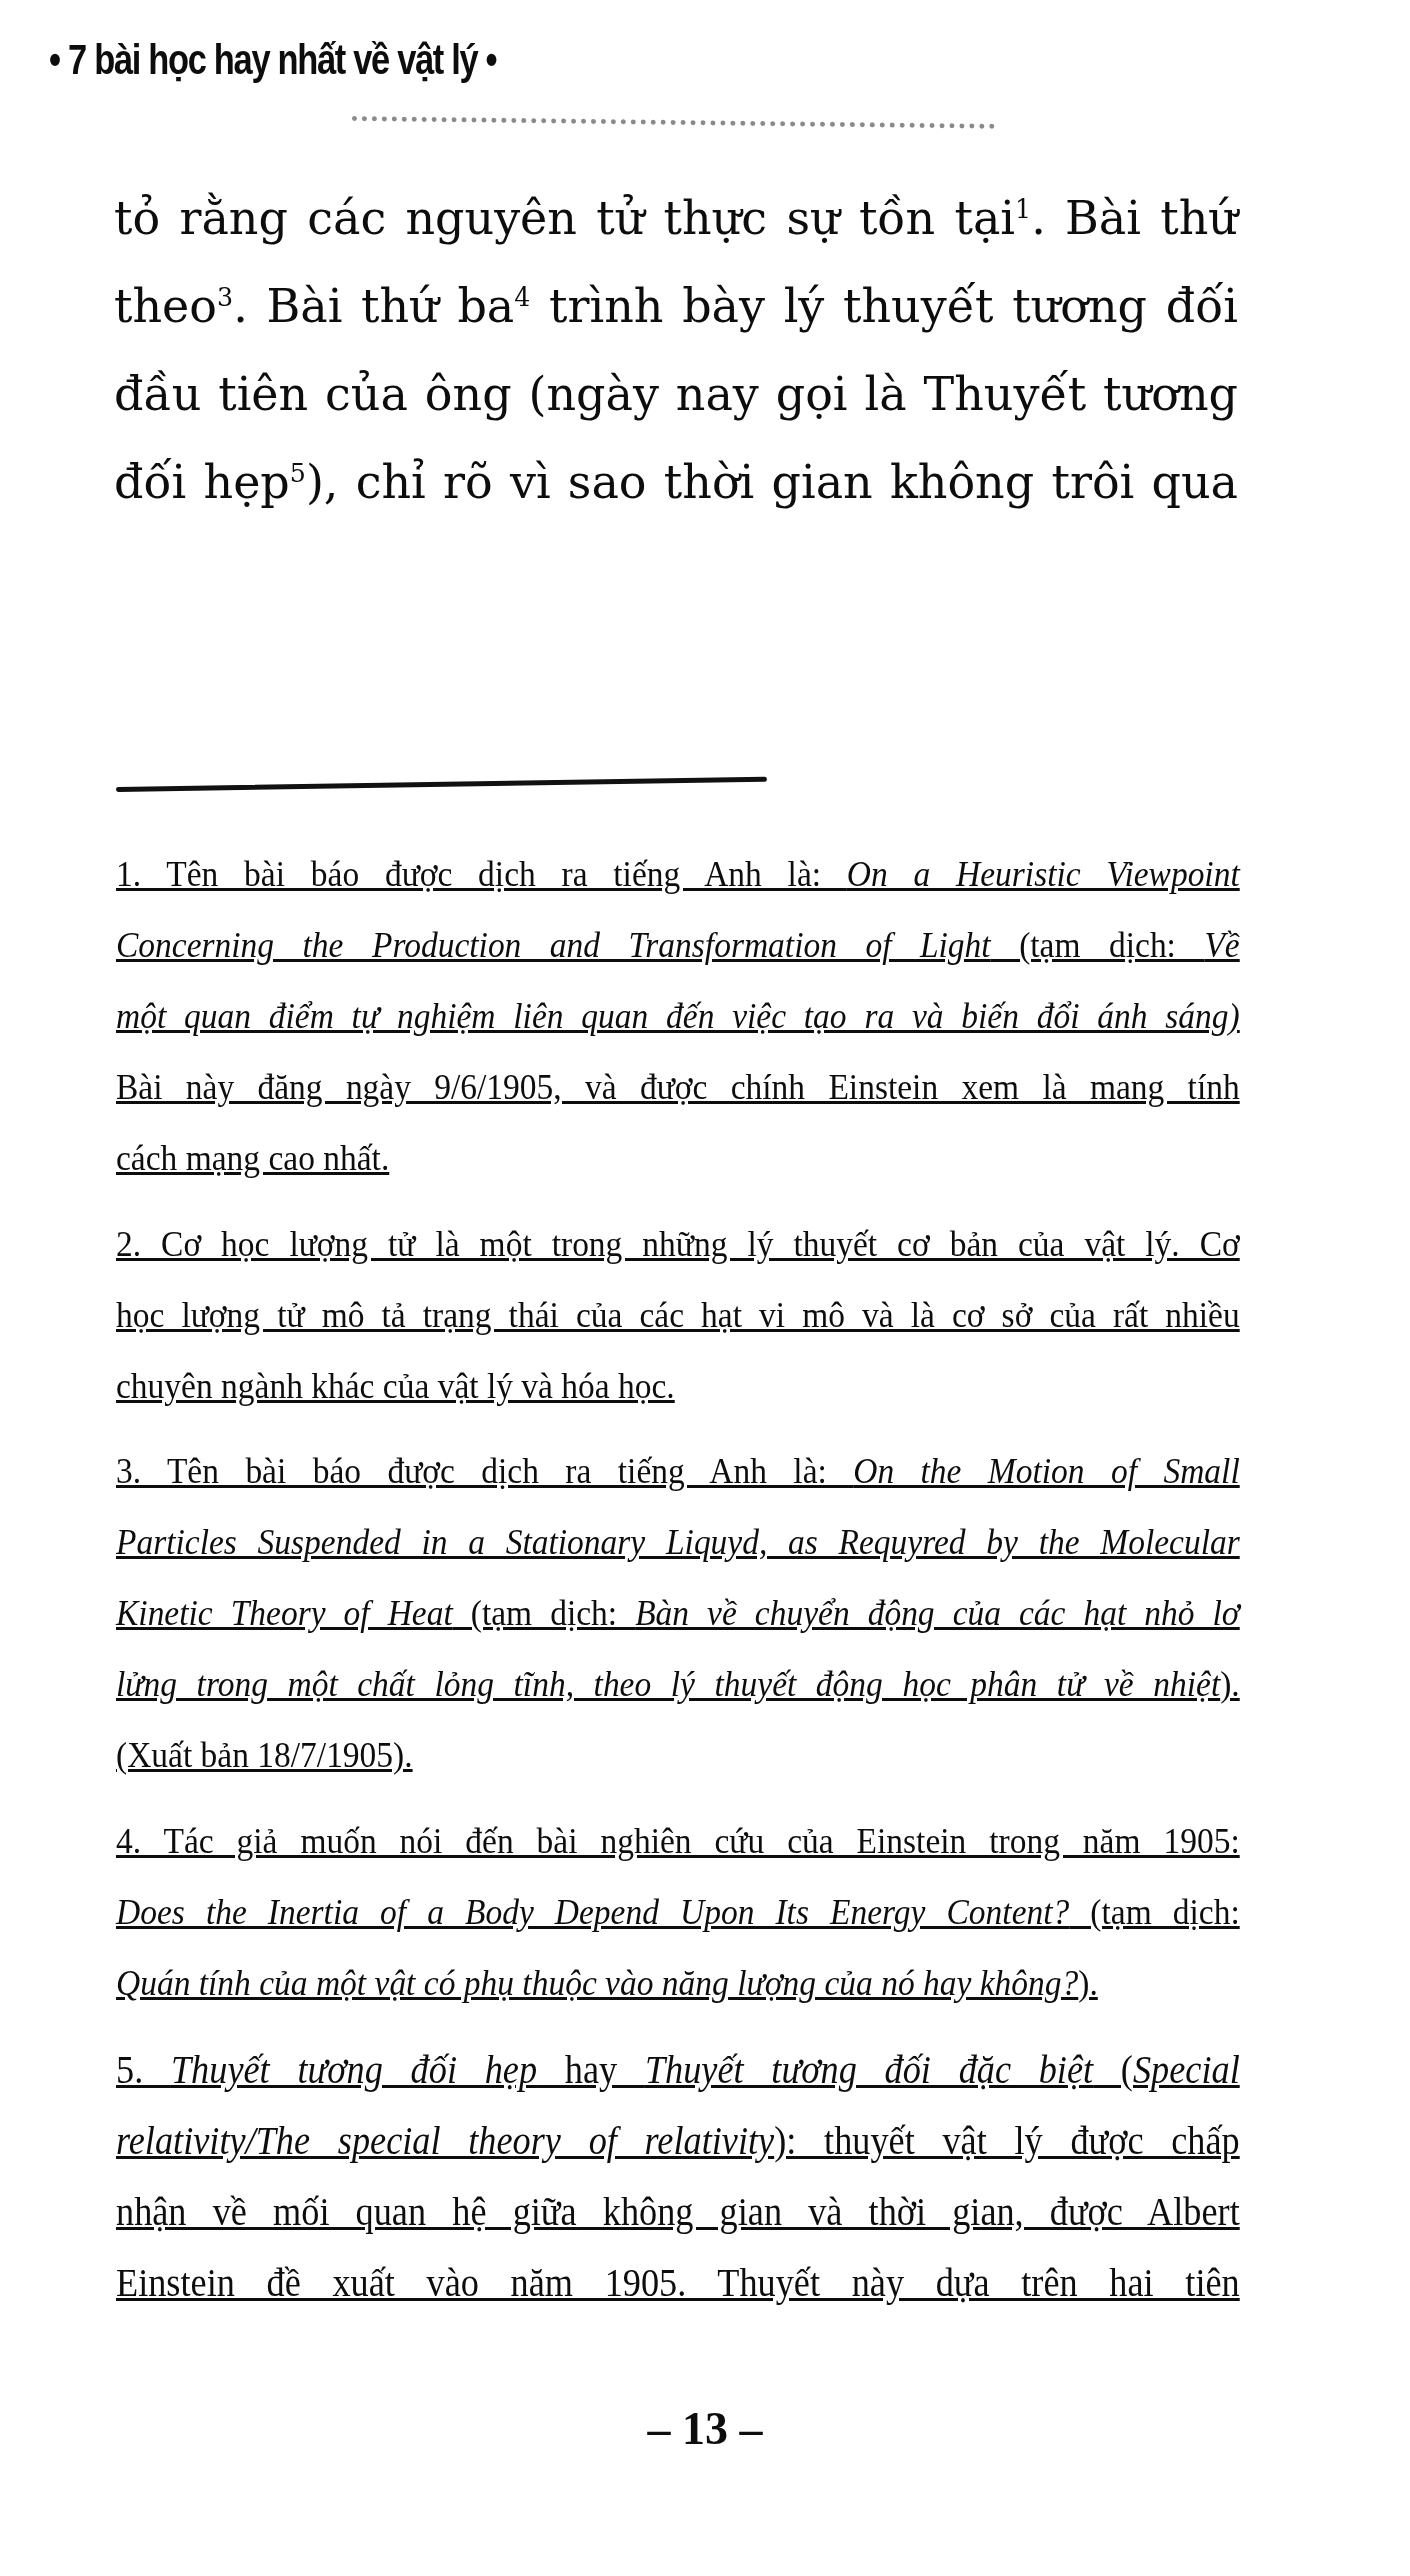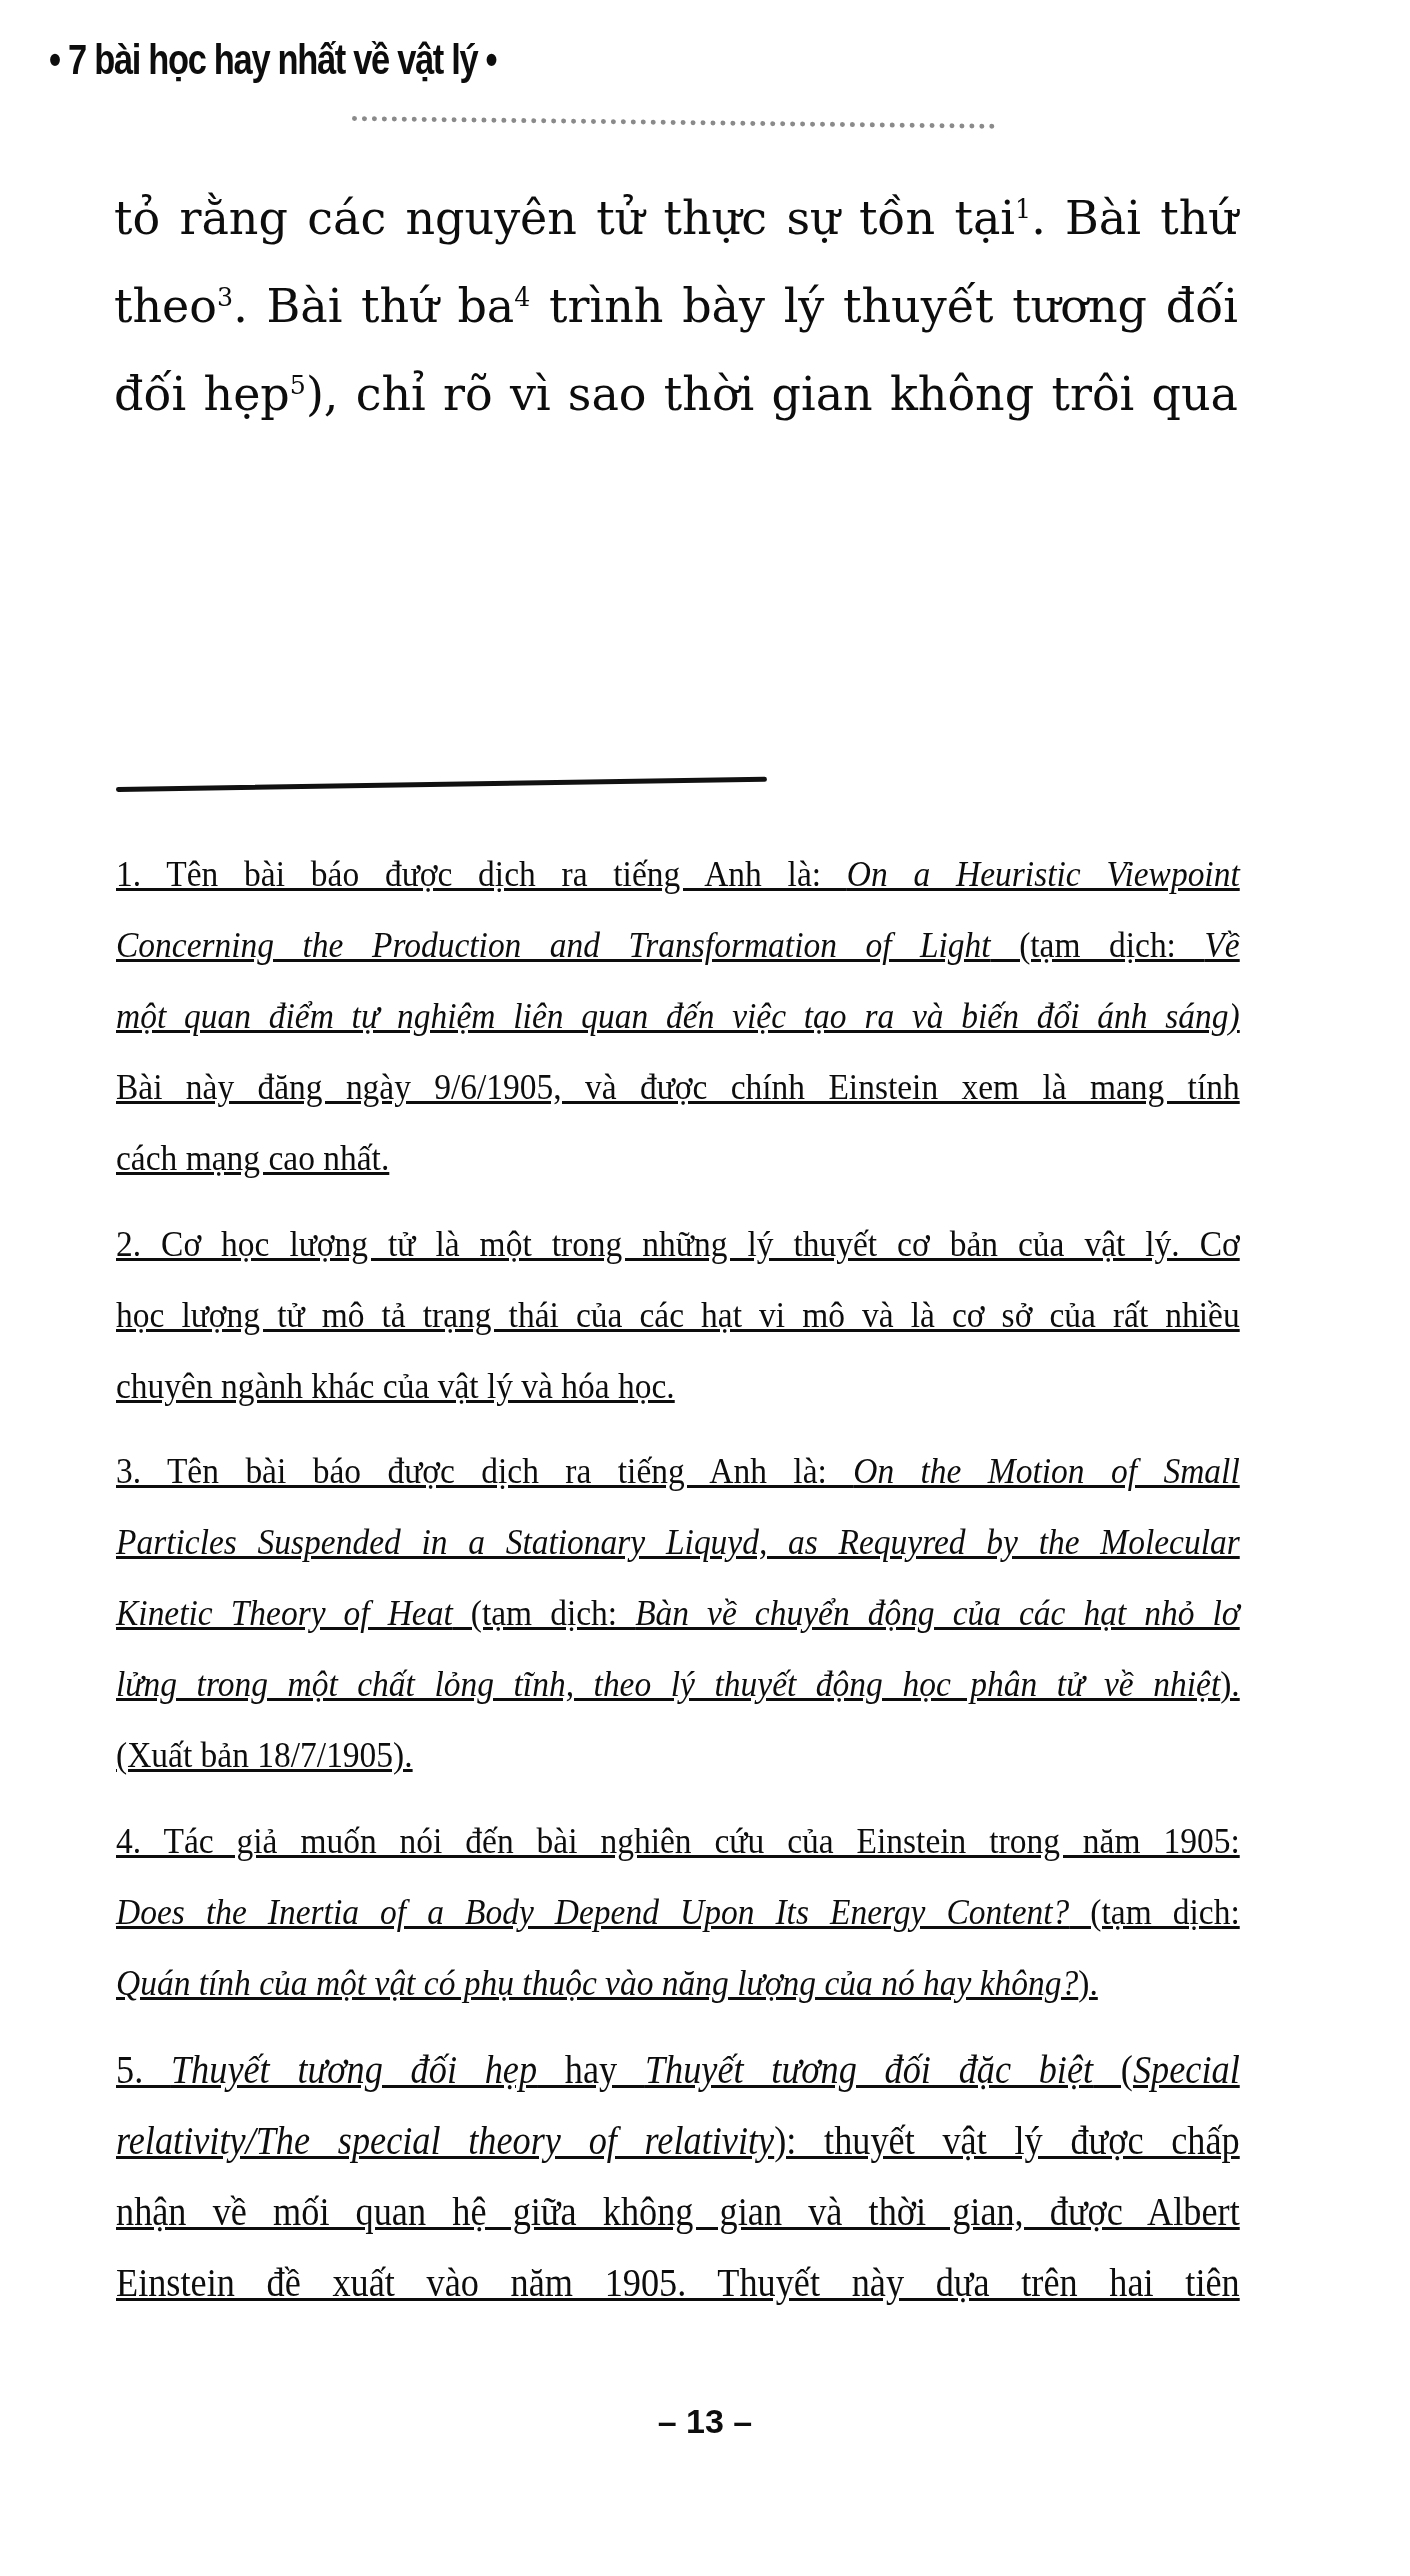--- a/index.html
+++ b/index.html
@@ -101,36 +101,37 @@
     .footnote.fn5 .fline {
       font-size: 39px;
     }
     em { font-style: italic; }
     .page-number {
       position: absolute;
       top: 2402px;
       left: 0;
       width: 1410px;
       text-align: center;
-      font-family: Liberation Sans, sans-serif;
+      font-family: Liberation Serif, serif;
       font-weight: bold;
-      font-size: 34px;
+      font-size: 46px;
     }
   </style>
 </head>
 <body>
 
 <div class="running-header">
   <span class="title">• 7 bài học hay nhất về vật lý •</span>
 </div>
 <div class="header-rule"></div>
 
 <div class="body-text" id="body-text">
     <span class="line"><span>tỏ rằng các nguyên tử thực sự tồn tại</span><sup>1</sup><span>. Bài thứ</span></span>
     <span class="line"><span>theo</span><sup>3</sup><span>. Bài thứ ba</span><sup>4</sup><span> trình bày lý thuyết tương đối</span></span>
+    <span class="line"><span>đầu tiên của ông (ngày nay gọi là Thuyết tương</span></span>
     <span class="line"><span>đối hẹp</span><sup>5</sup><span>), chỉ rõ vì sao thời gian không trôi qua</span></span>
   </div>
 
 <div class="footnote-rule"></div>
 
 <div class="footnotes" id="footnotes">
     <div class="footnote fn1">
       <span class="fline"><span>1. Tên bài báo được dịch ra tiếng Anh là: </span><em>On a Heuristic Viewpoint</em></span>
       <span class="fline"><em>Concerning the Production and Transformation of Light</em><span> (tạm dịch: </span><em>Về</em></span>
       <span class="fline"><em>một quan điểm tự nghiệm liên quan đến việc tạo ra và biến đổi ánh sáng)</em></span>

